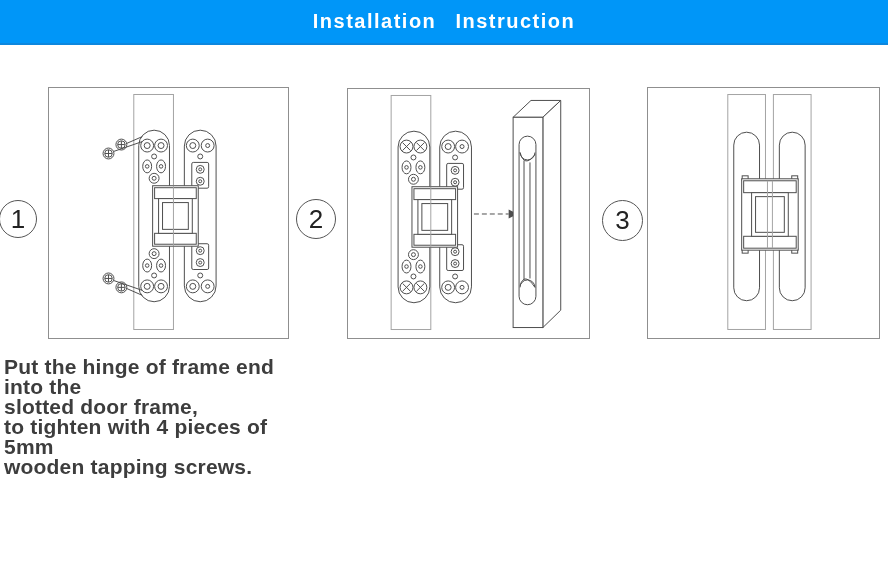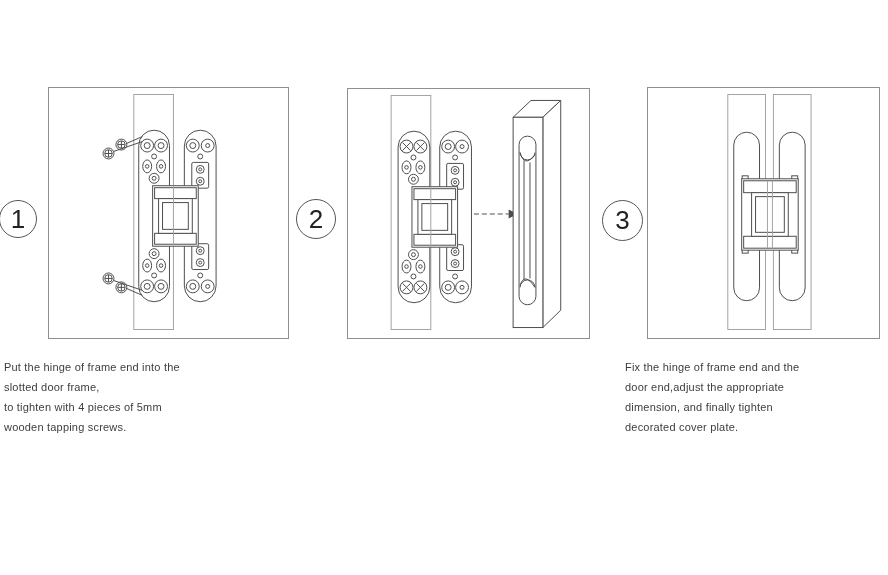--- a/index.html
+++ b/index.html
@@ -11,34 +11,37 @@
   .panel{position:absolute;border:1px solid #8f8f8f;background:#fff;}
   .panel1{left:48px;top:87px;width:239px;height:250px;}
   .panel2{left:347px;top:88px;width:241px;height:249px;}
   .panel3{left:647px;top:87px;width:231px;height:250px;}
   .badge{position:absolute;border:1px solid #555;border-radius:50%;background:#fff;
          display:flex;align-items:center;justify-content:center;
          font-size:26px;color:#222;}
   .badge1{left:-1px;top:200px;width:36px;height:36px;}
   .badge2{left:296px;top:199px;width:38px;height:38px;}
   .badge3{left:602px;top:200px;width:39px;height:39px;}
-  .caption{position:absolute;font-size:11px;line-height:20px;color:#3d3d3d;
-           letter-spacing:0.2px;white-space:pre-line;}
+  .caption{position:absolute;font-size:21px;line-height:20px;color:#3d3d3d;
+           letter-spacing:0.2px;white-space:pre-line;font-weight:bold;}
   .cap1{left:4px;top:357px;width:292px;}
   .cap2{left:312px;top:357px;width:292px;}
   .cap3{left:625px;top:357px;width:262px;}
   .footer-note{position:absolute;left:4px;top:510px;width:880px;
                font-size:17px;color:#333;letter-spacing:0.1px;}
   svg{display:block;}
 </style>
 </head>
 <body>
 
 <div class="page">
 
+  <div class="banner">
+    <span class="banner-title">Installation Instruction</span>
+  </div>
 
   <div class="badge badge1">
     <span>1</span>
   </div>
   <div class="badge badge2">
     <span>2</span>
   </div>
   <div class="badge badge3">
     <span>3</span>
   </div>
@@ -246,19 +249,15 @@
         <line x1="120.5" y1="93.5" x2="120.5" y2="161.5"></line>
         <line x1="125.5" y1="93.5" x2="125.5" y2="161.5"></line>
       </g>
     </svg>
   </div>
 
   <div class="caption cap1">Put the hinge of frame end into the
 slotted door frame,
 to tighten with 4 pieces of 5mm
 wooden tapping screws.</div>
-  <div class="caption cap3">Fix the hinge of frame end and the
-door end,adjust the appropriate
-dimension, and finally tighten
-decorated cover plate.</div>
 
 
 </div>
 
 </body></html>

